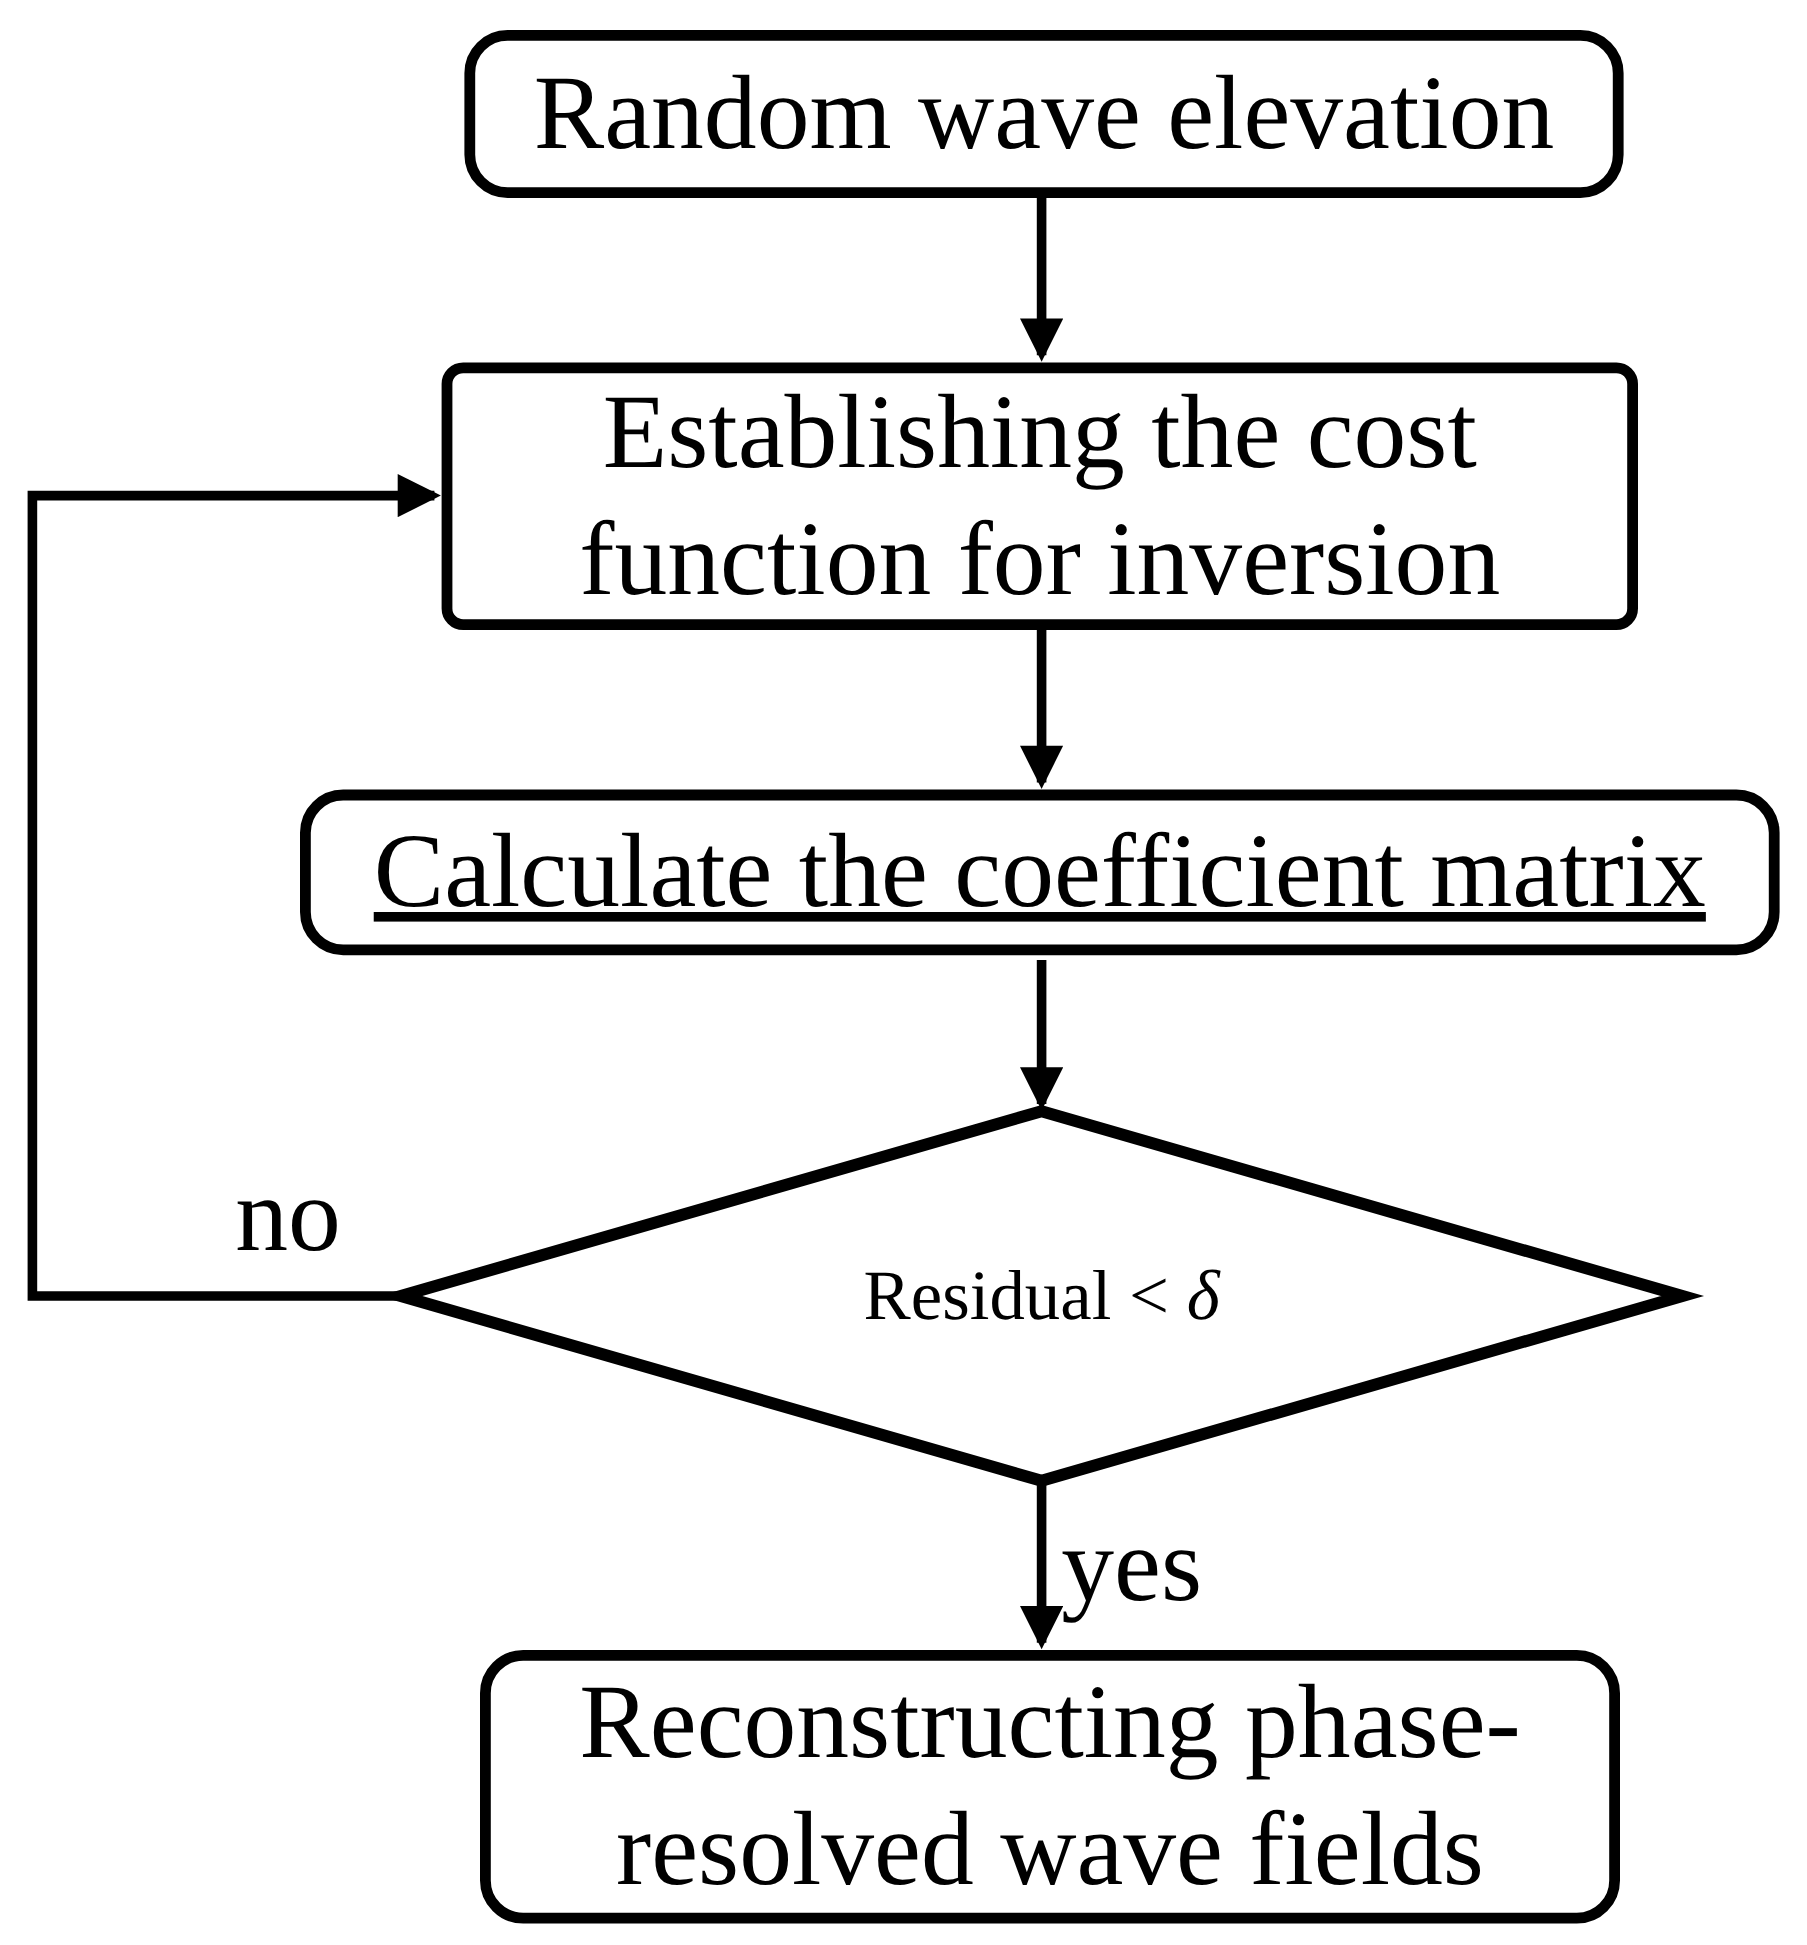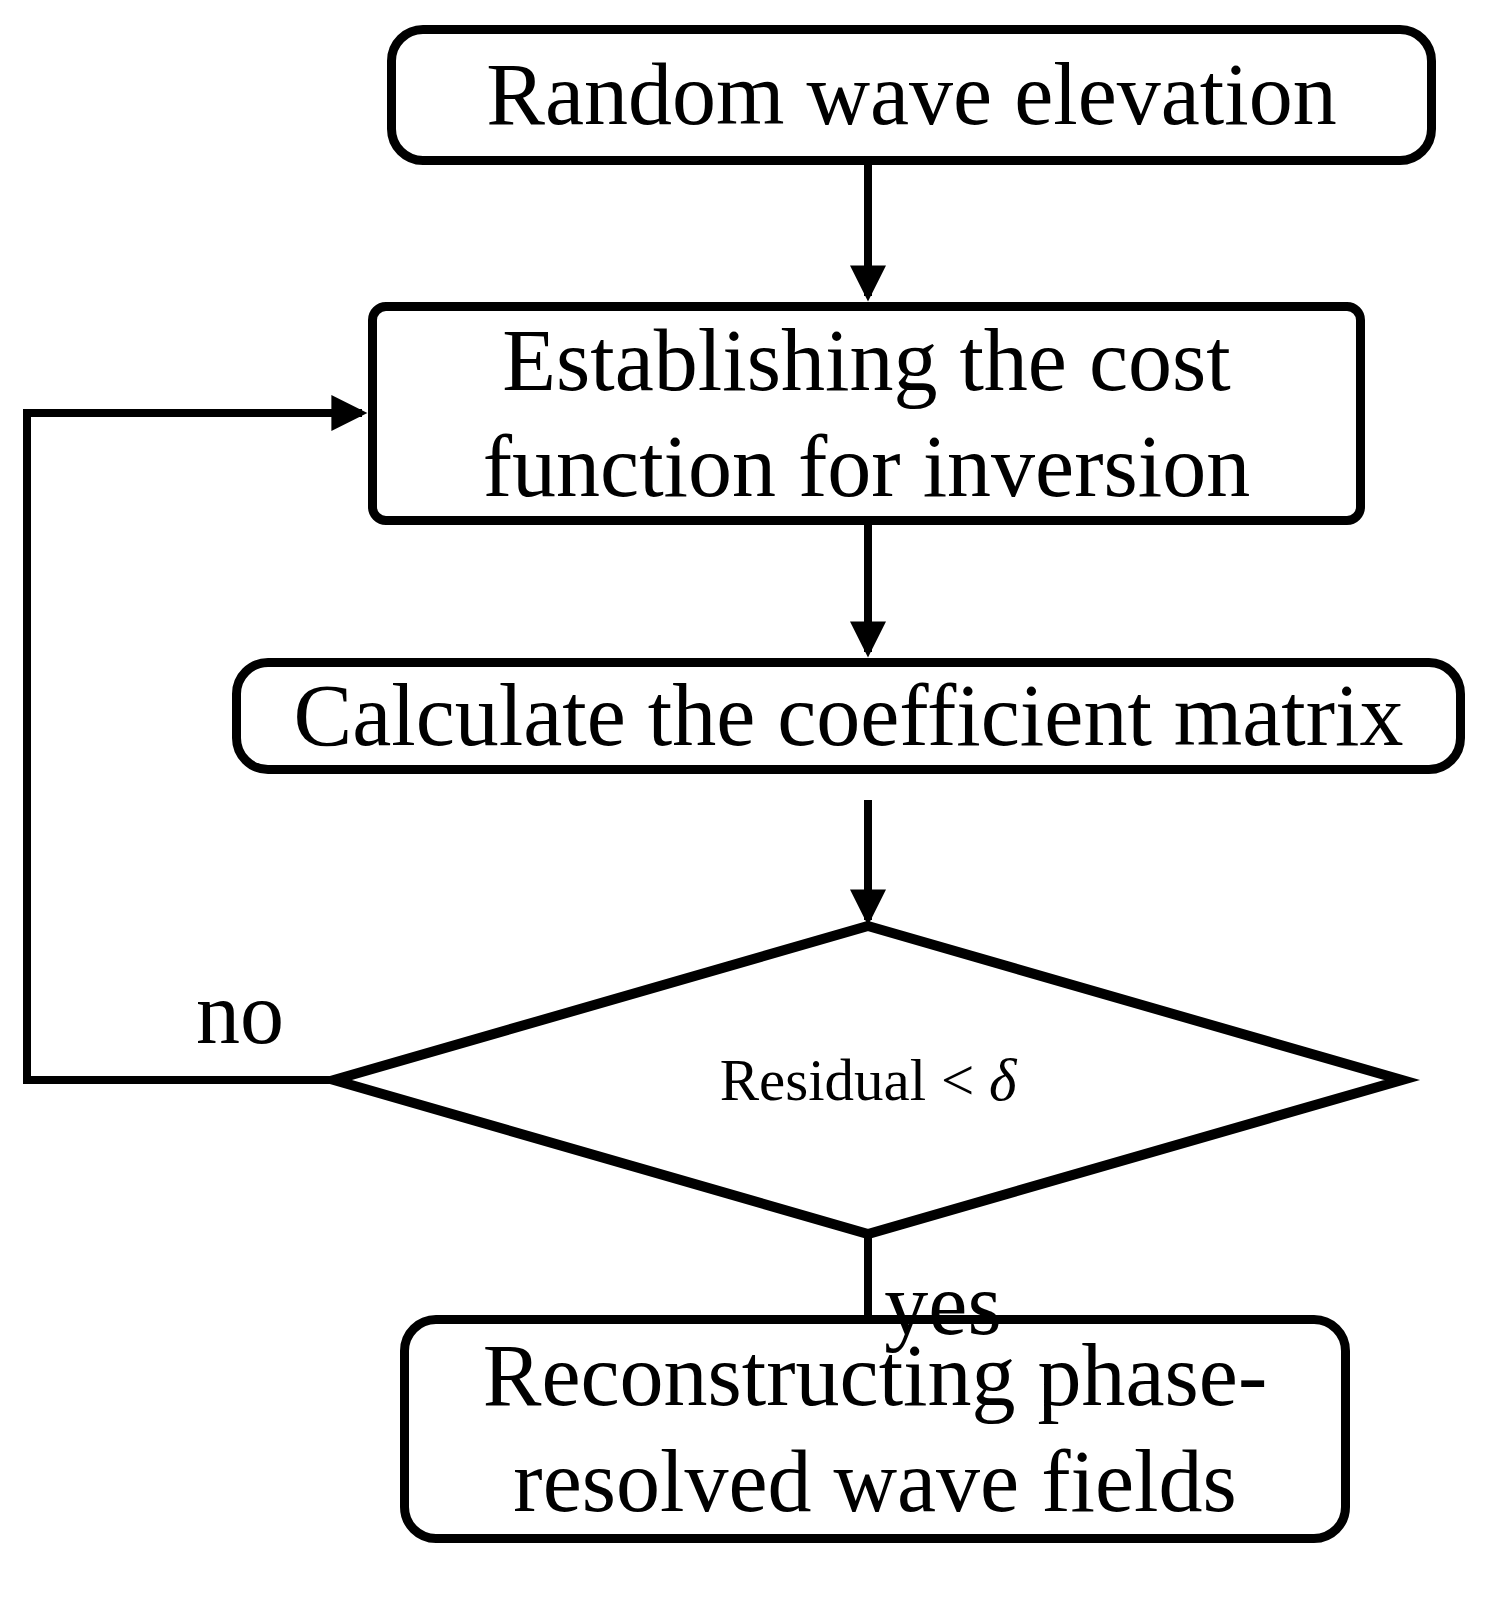--- a/index.html
+++ b/index.html
@@ -30,24 +30,24 @@
     border-radius: 36px;
     background: #ffffff;
     display: flex;
     align-items: center;
     justify-content: center;
     text-align: center;
     white-space: pre-line;
     font-size: 88px;
     line-height: 1.2;
   }
-  .node-start   { left: 387px; top: 25px;   width: 1049px;  height: 140px; }
+  .node-start   { left: 387px; top: 25px;   width: 966px;  height: 140px; }
   .node-cost    { left: 368px; top: 302px;  width: 997px;  height: 223px; border-radius: 18px; }
-  .node-matrix  { left: 232px; top: 658px;  width: 1233px; height: 116px; }
-  .node-output  { left: 400px; top: 1315px; width: 950px;  height: 228px; }
+  .node-matrix  { left: 250px; top: 658px;  width: 1233px; height: 138px; text-decoration: underline; }
+  .node-output  { left: 400px; top: 1375px; width: 950px;  height: 228px; }
   .decision-label {
     position: absolute;
     left: 868px;
     top: 1080px;
     transform: translate(-50%, -50%);
     font-size: 59px;
     white-space: nowrap;
   }
   .delta { font-style: italic; }
   .edge-label {

